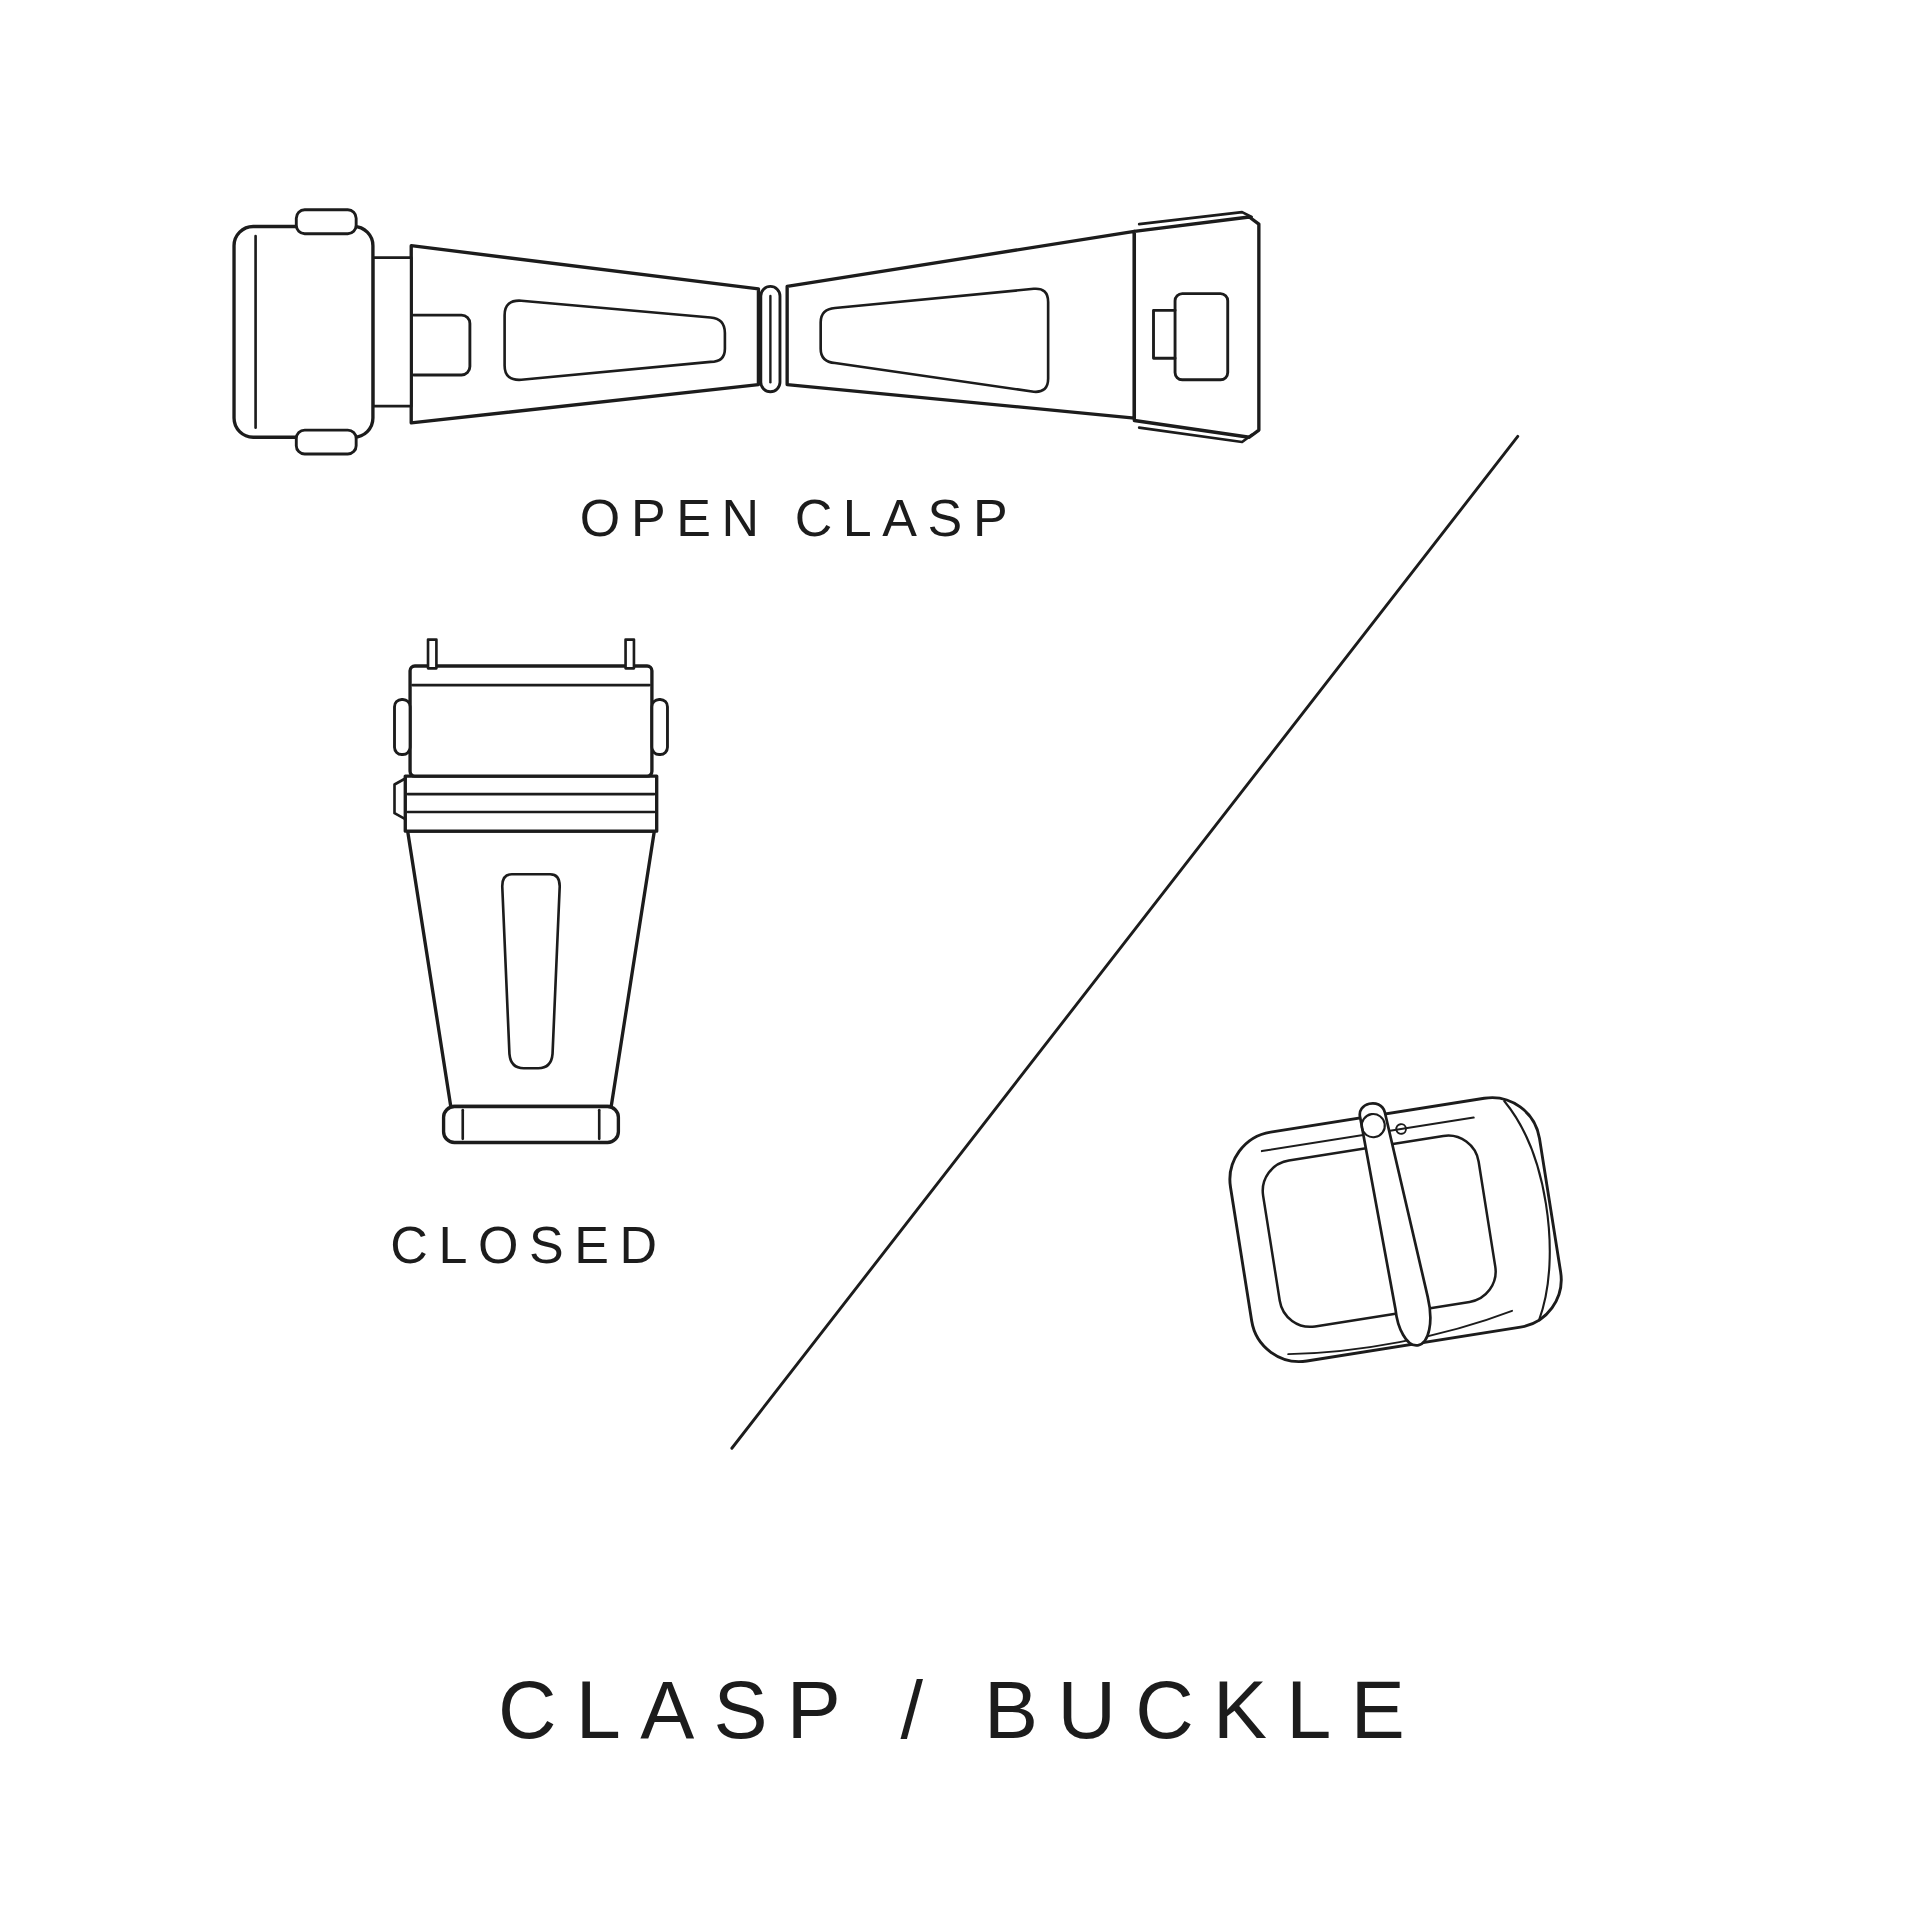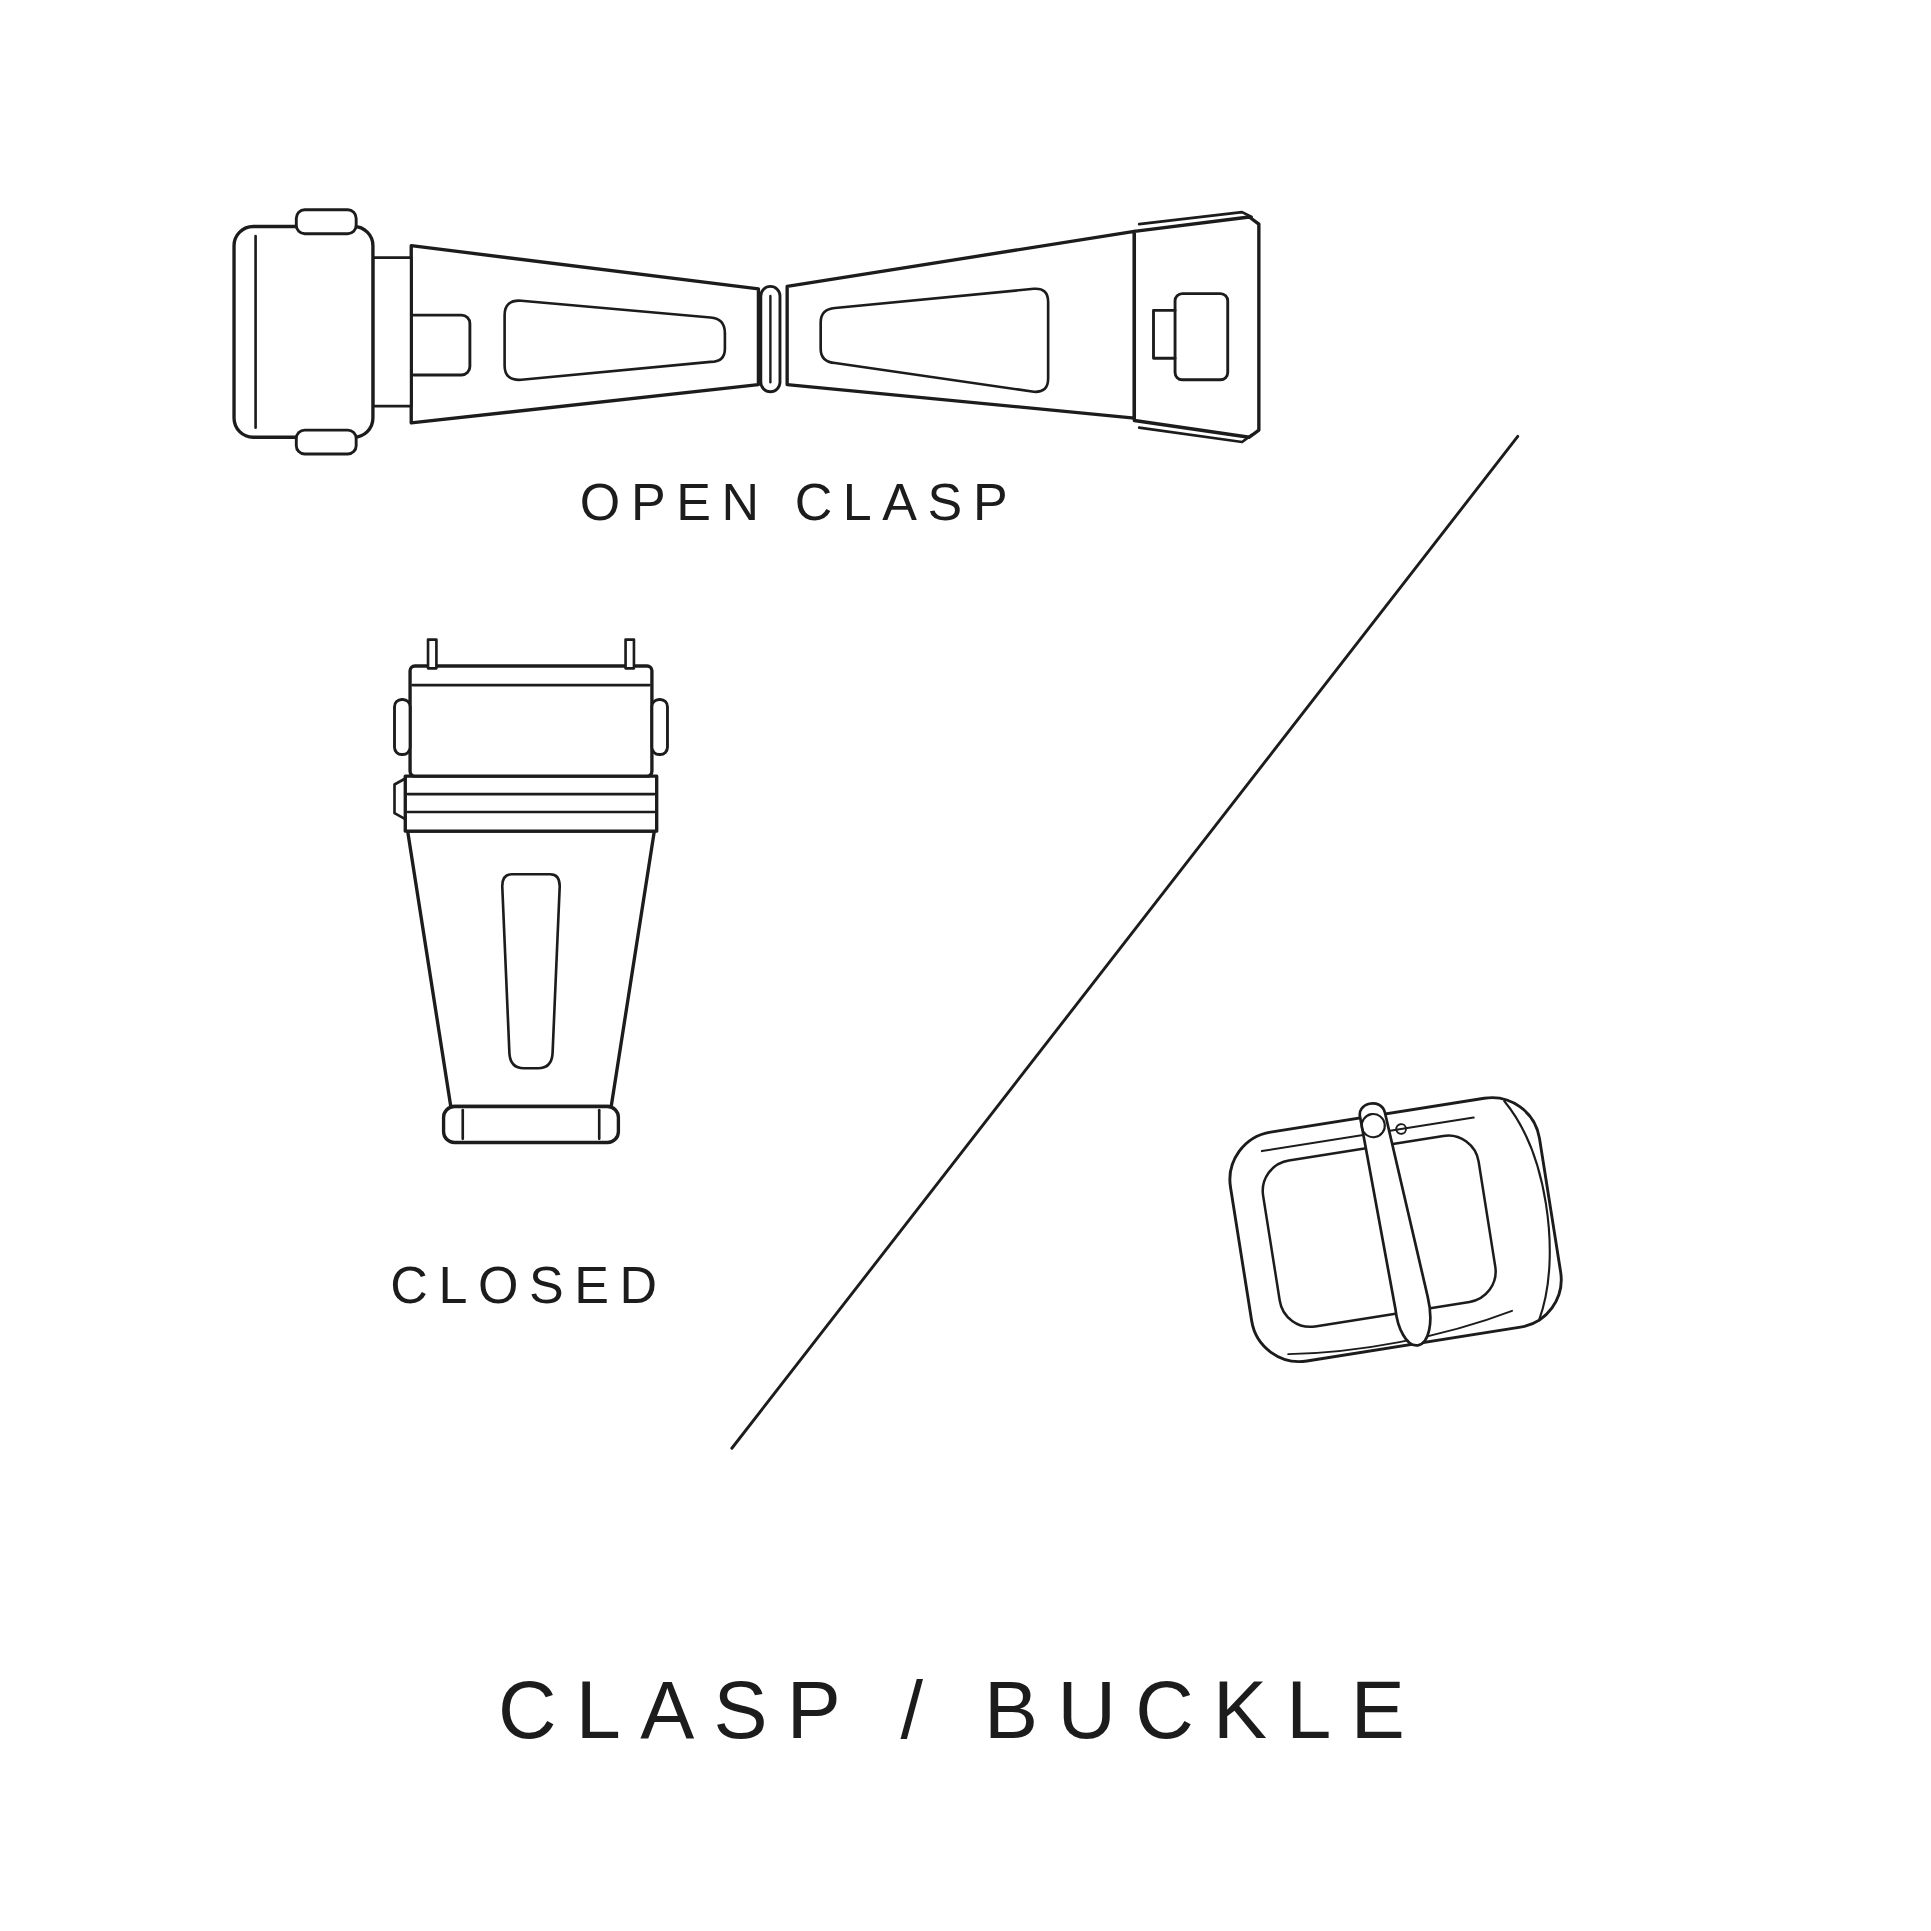--- a/index.html
+++ b/index.html
@@ -104,20 +104,20 @@
         <line x1="66" y1="70" x2="288" y2="70" stroke-width="2.2"></line>
         <circle cx="212" cy="70" r="5" stroke-width="2"></circle>
 
         <path d="M172,52 c-2,-16 24,-18 26,-2 l14,196 c2,26 -6,48 -18,48 c-12,0 -18,-22 -17,-40 Z" fill="#ffffff" stroke-width="2.8"></path>
 
         <circle cx="184" cy="62" r="12" stroke-width="2.2"></circle>
       </g>
     </g>
   </svg>
 
-  <div class="label" style="left:799px; top:472px;">OPEN CLASP</div>
+  <div class="label" style="left:799px; top:488px;">OPEN CLASP</div>
 
-  <div class="label" style="left:529px; top:1215px;margin-top:40px;">CLOSED</div>
+  <div class="label" style="left:529px; top:1215px;">CLOSED</div>
 
   <div class="label title" style="left:961px; top:1664px;">CLASP / BUCKLE</div>
 
 </div>
 
 
 </body></html>

